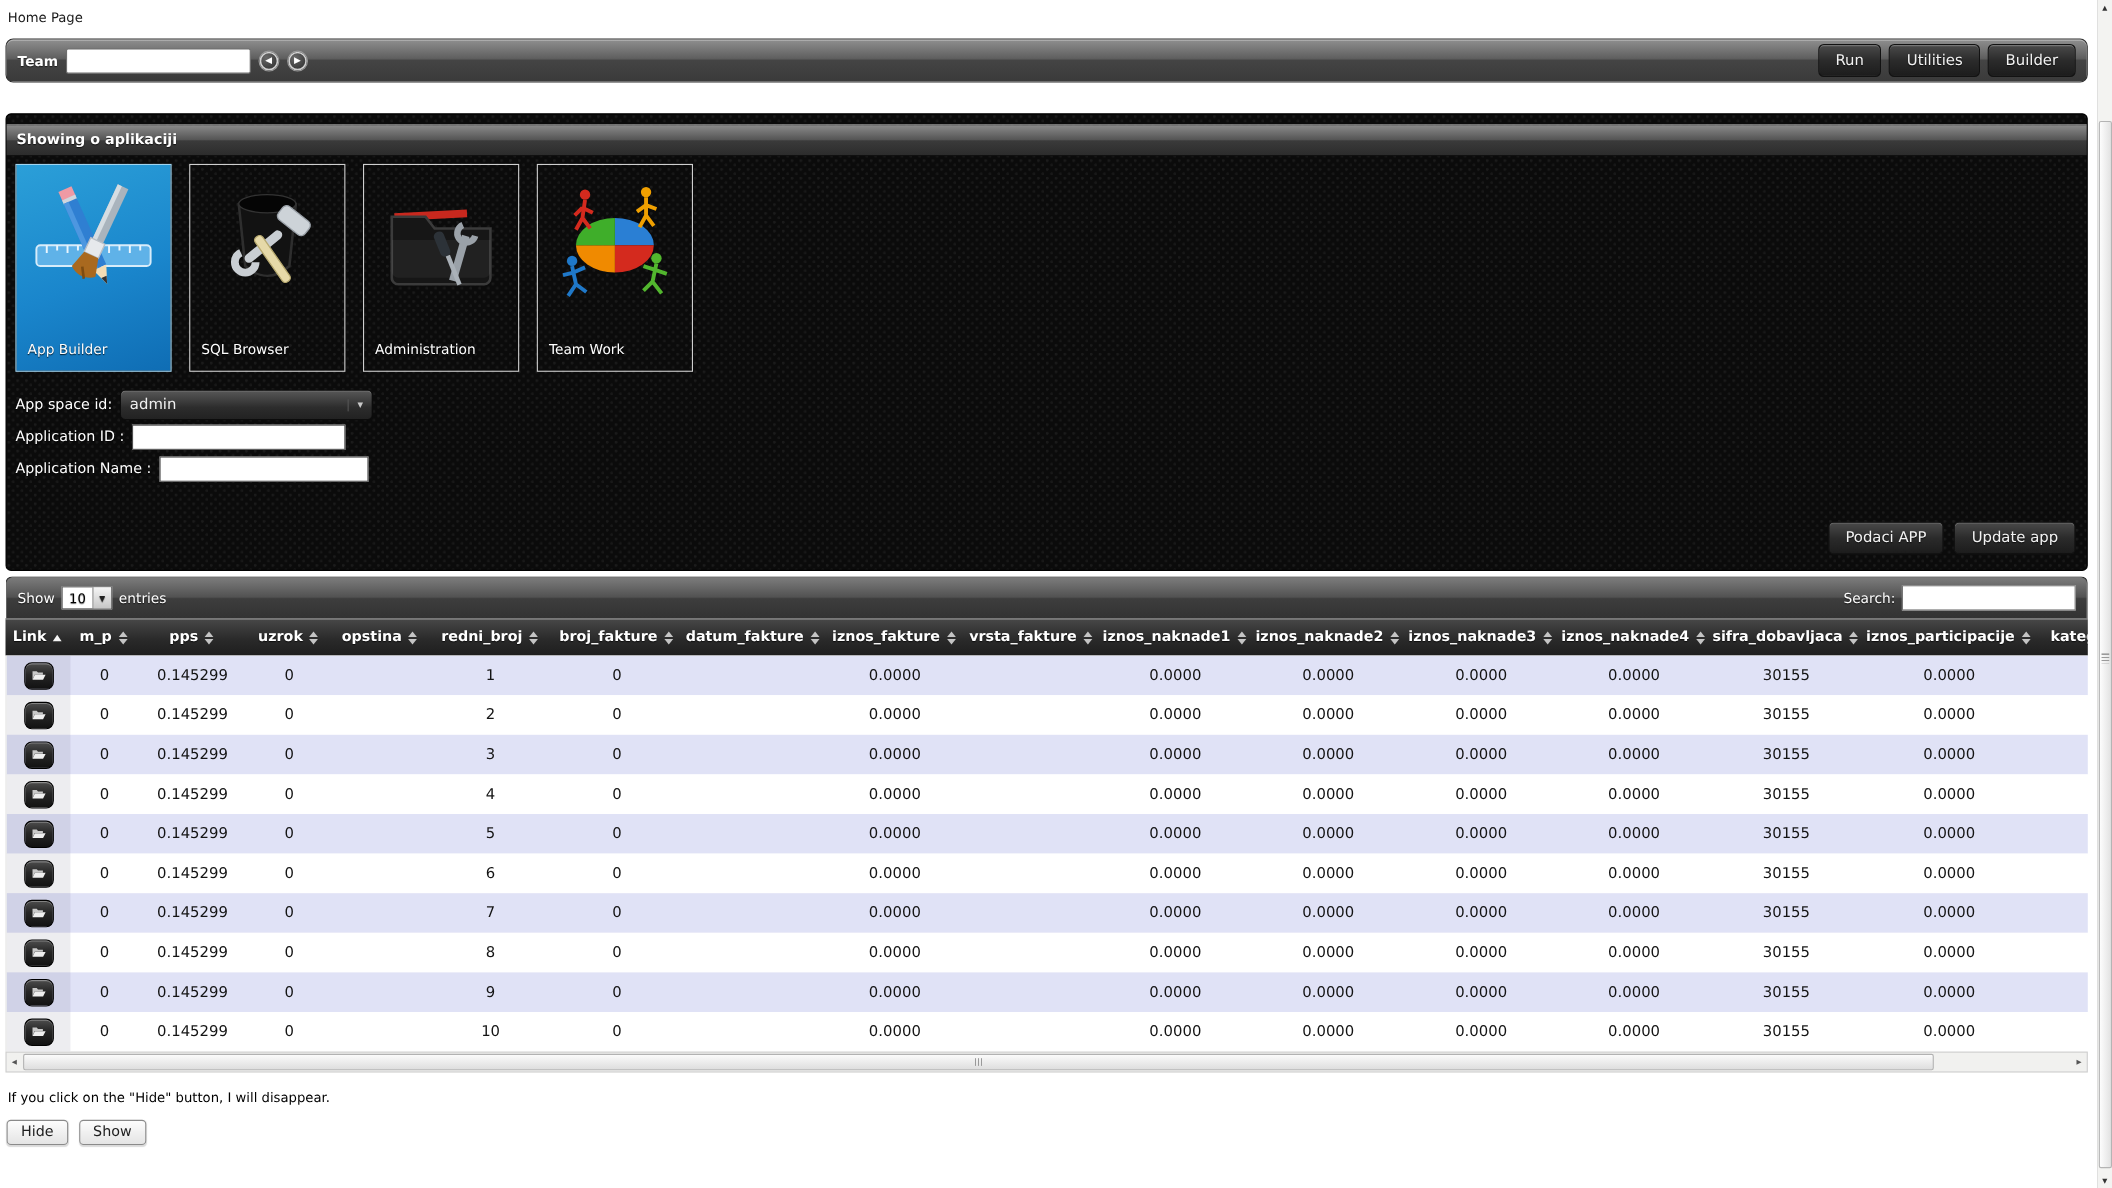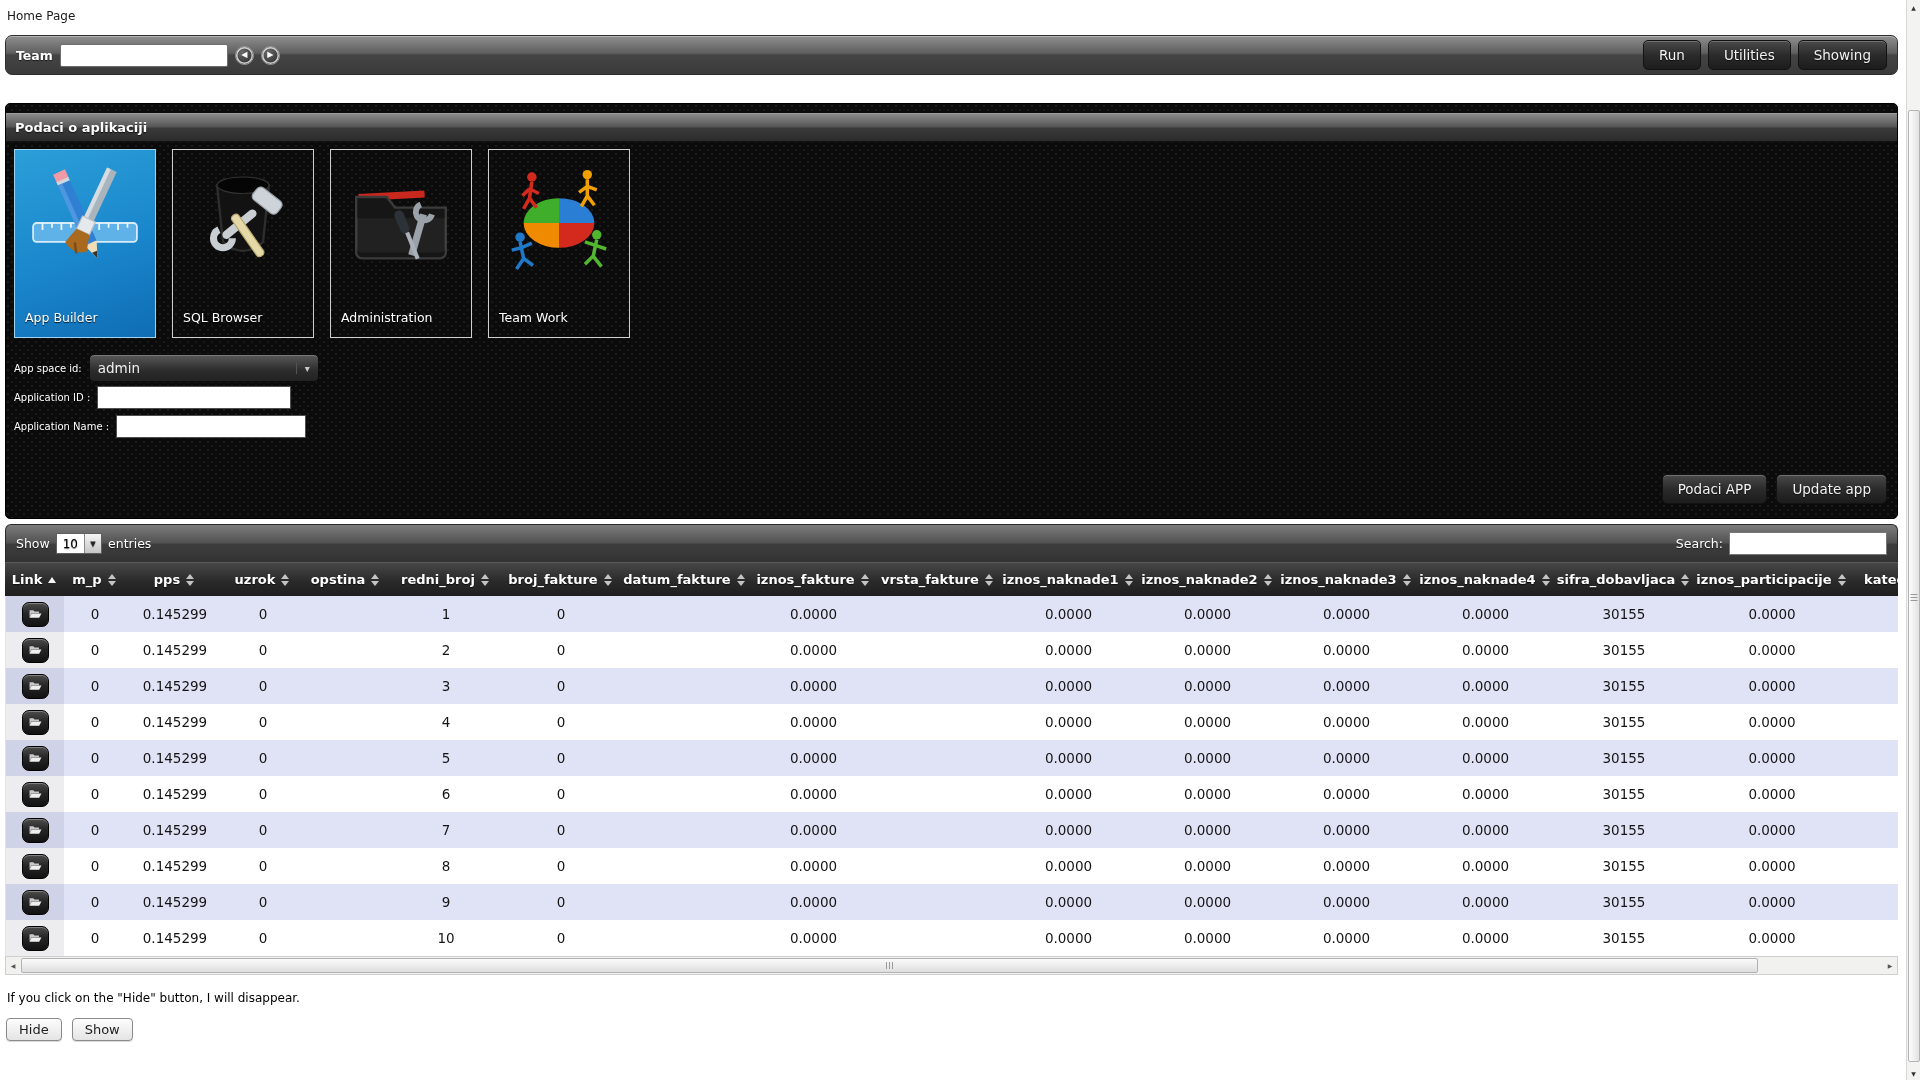--- a/index.html
+++ b/index.html
@@ -29,21 +29,21 @@
     background:linear-gradient(180deg,#8a8a8a 0%,#555 48%,#3a3a3a 52%,#2c2c2c 100%);
     text-shadow:0 1px 1px rgba(0,0,0,.7);border-top:1px solid #9c9c9c;border-bottom:1px solid #111;}
   .tiles{display:flex;gap:16px;margin:7px 0 0 8px;}
   .tile{width:140px;height:187px;border:1px solid #cfcfcf;cursor:pointer;position:relative;
     display:flex;flex-direction:column;align-items:center;background:transparent;}
   .tile.selected{background:linear-gradient(160deg,#2b9fd8 0%,#1a86cc 55%,#0f6db4 100%);border-color:#9fd4f0;}
   .tile svg{margin-top:14px;}
   .tile-label{position:absolute;left:10px;bottom:12px;color:#fff;font-size:12.5px;text-shadow:0 1px 1px rgba(0,0,0,.8);}
   .form{margin:16px 0 0 8px;}
   .frow{display:flex;align-items:center;gap:7px;margin-bottom:2px;min-height:27px;}
-  .frow label{color:#fff;font-size:10px;text-shadow:0 1px 1px rgba(0,0,0,.8);}
+  .frow label{color:#fff;font-size:13px;text-shadow:0 1px 1px rgba(0,0,0,.8);}
   .dark-select{width:212px;height:26px;border-radius:5px;border:1px solid #0c0c0c;cursor:pointer;
     background:linear-gradient(180deg,#585858,#2c2c2c 60%,#222);display:flex;align-items:center;
     padding:0 8px;color:#efefef;font-size:13.5px;box-shadow:inset 0 1px 0 rgba(255,255,255,.2);}
   .dd-arrow{margin-left:auto;color:#c9c9c9;font-size:10px;padding-left:8px;border-left:1px solid #555;}
   .lite-input{height:21px;border:1px solid #4f4f4f;background:#fff;font-size:12.5px;padding:0 4px;}
   .panel-actions{display:flex;justify-content:flex-end;gap:9px;margin:34px 10px 0 0;}
   
   .dt{margin:5px 22px 0 5px;}
   .dt-topbar{height:37px;border-radius:6px 6px 0 0;display:flex;align-items:center;gap:6px;padding:0 10px;
     background:linear-gradient(180deg,#7c7c7c 0%,#525252 48%,#3d3d3d 52%,#333 100%);
@@ -120,25 +120,25 @@
   <input class="tb-input" value="" style="">
   <button class="nav-circle">
       <span class="arr">◀</span>
     </button>
   <button class="nav-circle">
       <span class="arr">▶</span>
     </button>
   <div class="tb-spacer"></div>
   <button class="dark-btn">Run</button>
   <button class="dark-btn">Utilities</button>
-  <button class="dark-btn">Showing</button>
+  <button class="dark-btn">Builder</button>
 </div>
 
 <div class="panel">
-  <div class="panel-title">Podaci o aplikaciji</div>
+  <div class="panel-title">Showing o aplikaciji</div>
 
   <div class="tiles">
     <div class="tile selected">
       <svg viewBox="0 0 100 100" width="118" height="118">
         <rect x="6" y="50" width="88" height="16" rx="3" fill="#5fb2e8" stroke="#d7ecfa" stroke-width="1.5"></rect>
         <path d="M14,50 v6 M22,50 v4 M30,50 v6 M38,50 v4 M46,50 v6 M54,50 v4 M62,50 v6 M70,50 v4 M78,50 v6 M86,50 v4" stroke="#eaf5fd" stroke-width="1.5" fill="none"></path>
         <g transform="rotate(-24 50 55)">
           <rect x="44" y="2" width="11" height="8" fill="#ef9aa4"></rect>
           <rect x="44" y="9" width="11" height="4" fill="#cfd6dd"></rect>
           <rect x="44" y="12" width="11" height="56" fill="#2f7fd2"></rect>

